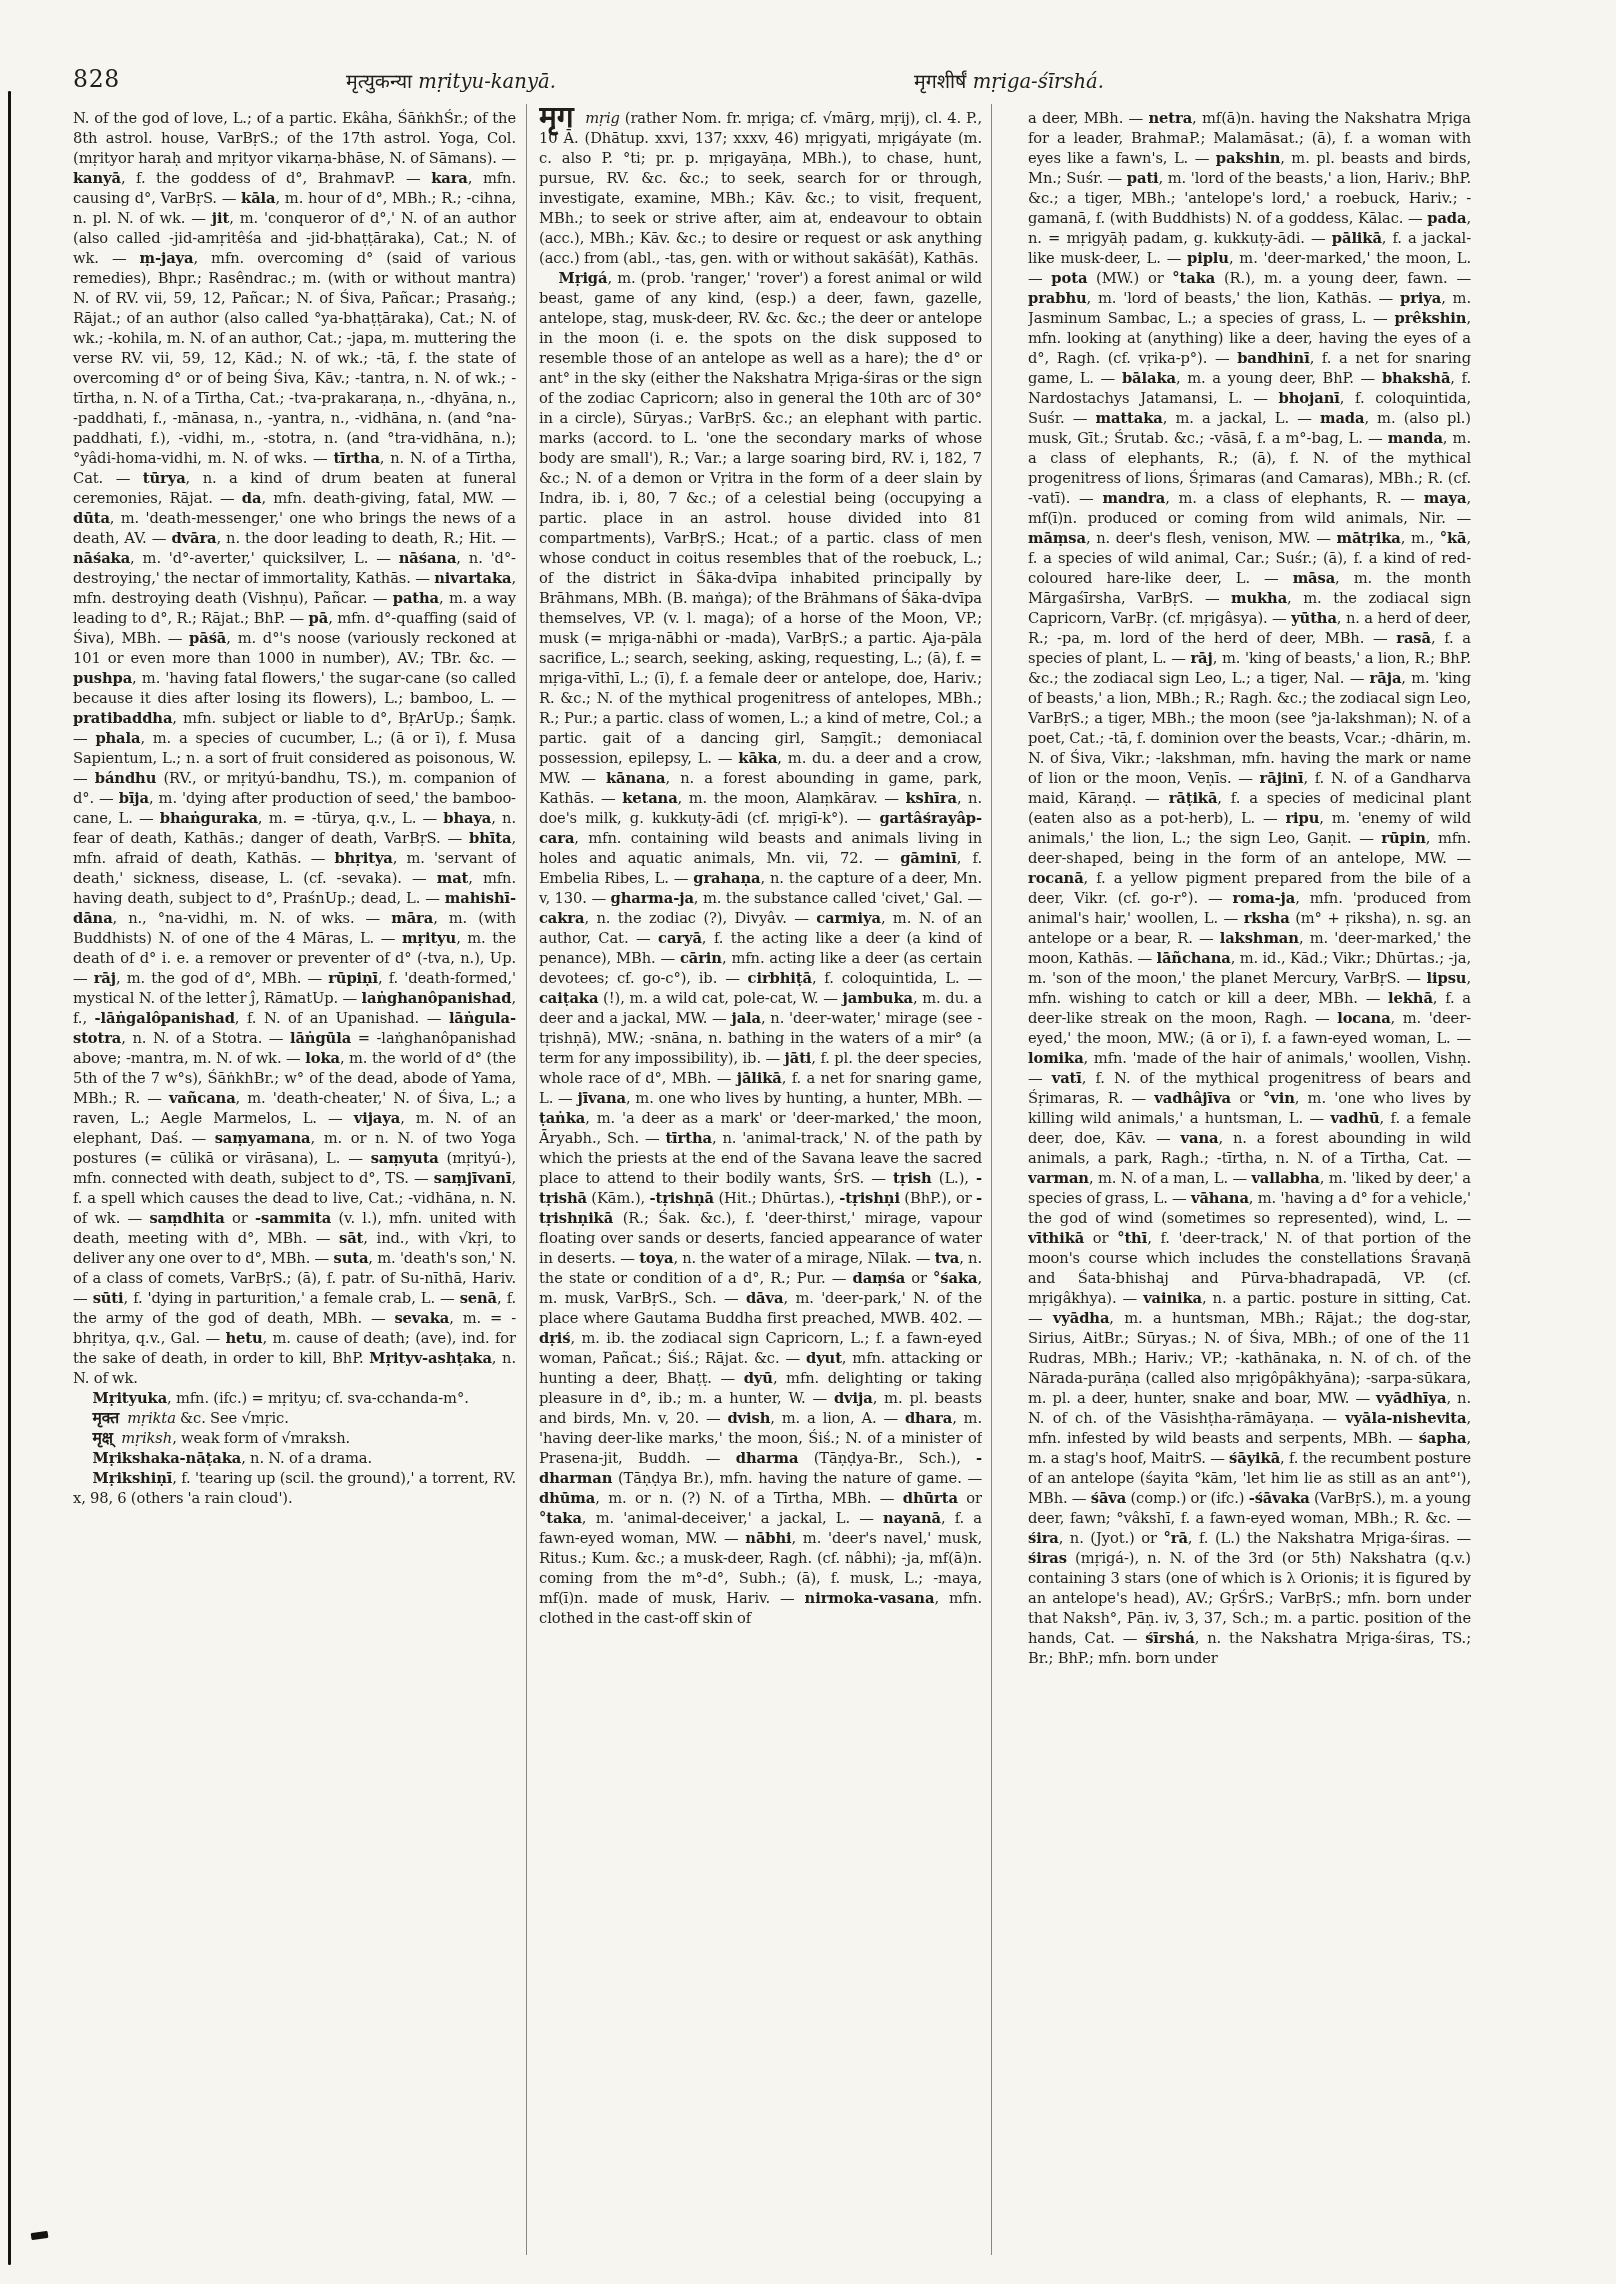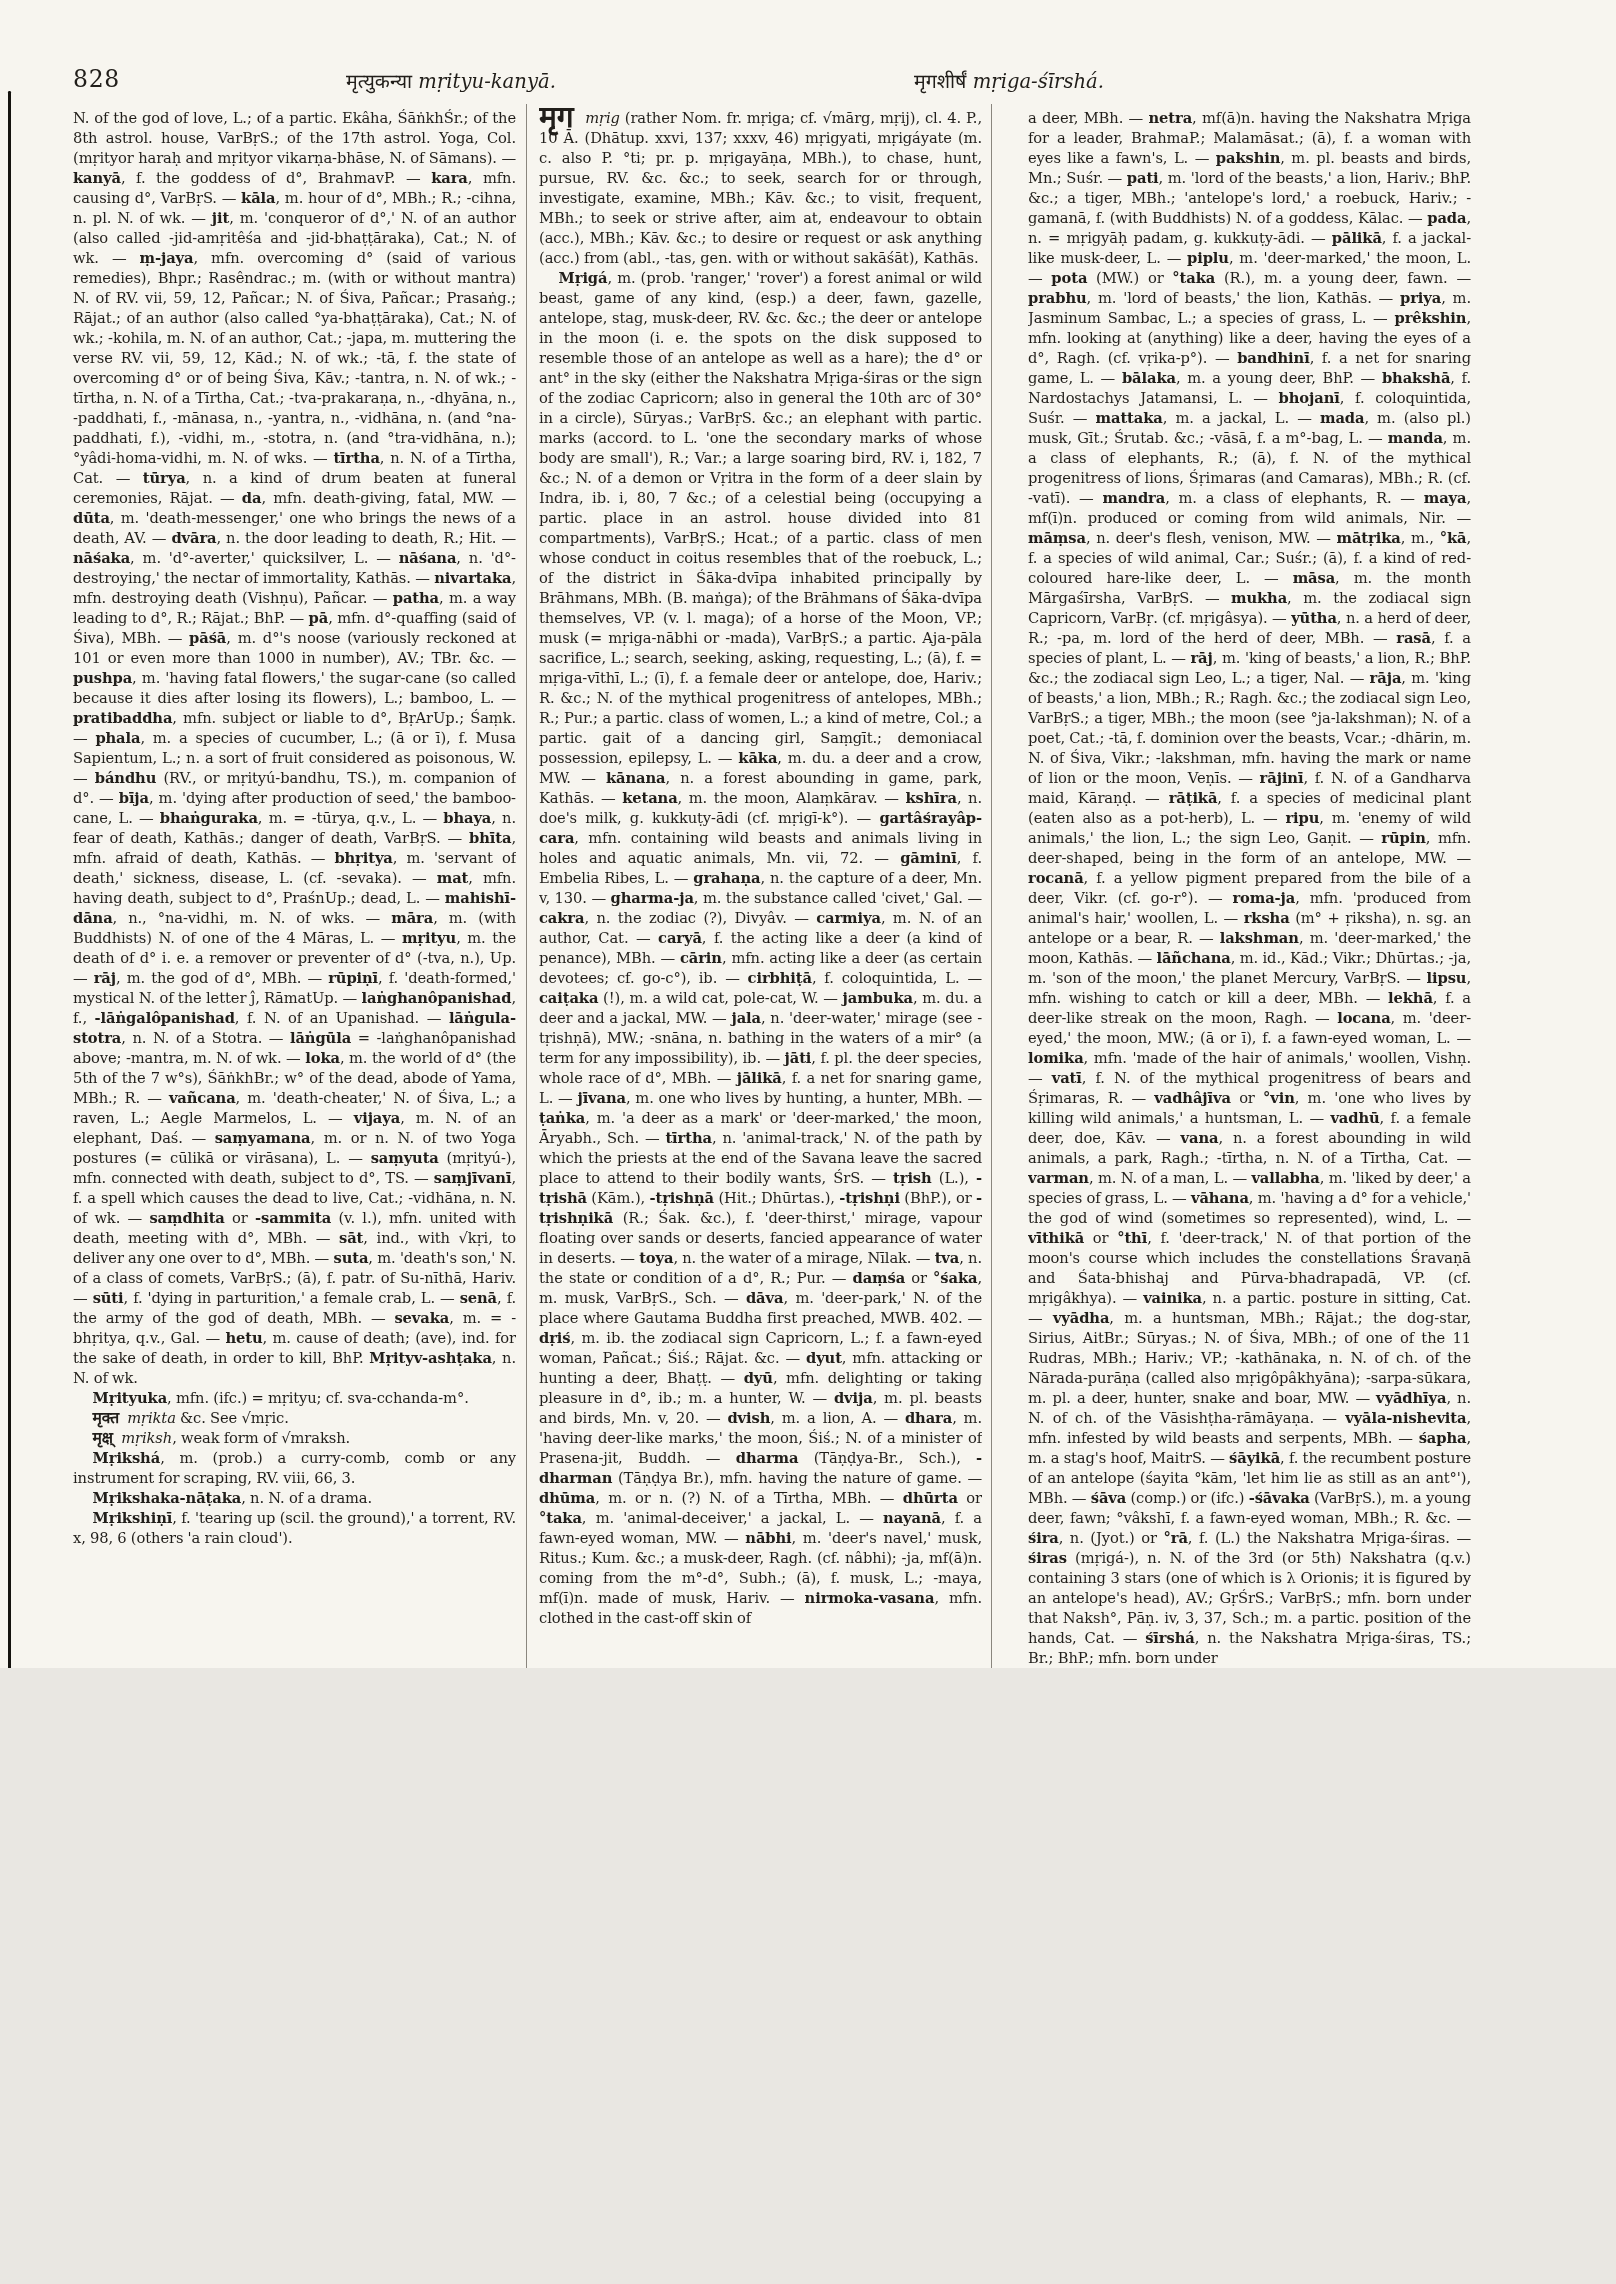--- a/index.html
+++ b/index.html
@@ -2,21 +2,21 @@
 <html style="font-size:10.4px"><head>
 <meta charset="utf-8">
 <style>
   html,body{margin:0;padding:0;}
   body{
     width:1616px;height:2284px;
     background:#e9e7e2;
     font-family:"DejaVu Serif", serif;
   }
   .page{
-    position:relative;width:1616px;height:1668px;
+    position:relative;width:1616px;height:2284px;
     background:#f7f5ef;
     color:#211e1a;
     overflow:hidden;
   }
   
   .scan-edge{
     position:absolute;left:7.8px;top:91px;width:3.3px;height:2174px;
     background:#15130f;border-radius:1.3px;
   }
   .scan-speck{
@@ -88,21 +88,20 @@
   </div>
 
   <div class="divider divider-1"></div>
   <div class="divider divider-2"></div>
 
   <div class="col col-1">
       <p class="noindent">N. of the god of love, L.; of a partic. Ekâha, ŚāṅkhŚr.; of the 8th astrol. house, VarBṛS.; of the 17th astrol. Yoga, Col. (mṛityor haraḥ and mṛityor vikarṇa-bhāse, N. of Sāmans). — <b>kanyā</b>, f. the goddess of d°, BrahmavP. — <b>kara</b>, mfn. causing d°, VarBṛS. — <b>kāla</b>, m. hour of d°, MBh.; R.; -cihna, n. pl. N. of wk. — <b>jit</b>, m. 'conqueror of d°,' N. of an author (also called -jid-amṛitêśa and -jid-bhaṭṭāraka), Cat.; N. of wk. — <b>ṃ-jaya</b>, mfn. overcoming d° (said of various remedies), Bhpr.; Rasêndrac.; m. (with or without mantra) N. of RV. vii, 59, 12, Pañcar.; N. of Śiva, Pañcar.; Prasaṅg.; Rājat.; of an author (also called °ya-bhaṭṭāraka), Cat.; N. of wk.; -kohila, m. N. of an author, Cat.; -japa, m. muttering the verse RV. vii, 59, 12, Kād.; N. of wk.; -tā, f. the state of overcoming d° or of being Śiva, Kāv.; -tantra, n. N. of wk.; -tīrtha, n. N. of a Tīrtha, Cat.; -tva-prakaraṇa, n., -dhyāna, n., -paddhati, f., -mānasa, n., -yantra, n., -vidhāna, n. (and °na-paddhati, f.), -vidhi, m., -stotra, n. (and °tra-vidhāna, n.); °yâdi-homa-vidhi, m. N. of wks. — <b>tīrtha</b>, n. N. of a Tīrtha, Cat. — <b>tūrya</b>, n. a kind of drum beaten at funeral ceremonies, Rājat. — <b>da</b>, mfn. death-giving, fatal, MW. — <b>dūta</b>, m. 'death-messenger,' one who brings the news of a death, AV. — <b>dvāra</b>, n. the door leading to death, R.; Hit. — <b>nāśaka</b>, m. 'd°-averter,' quicksilver, L. — <b>nāśana</b>, n. 'd°-destroying,' the nectar of immortality, Kathās. — <b>nivartaka</b>, mfn. destroying death (Vishṇu), Pañcar. — <b>patha</b>, m. a way leading to d°, R.; Rājat.; BhP. — <b>pā</b>, mfn. d°-quaffing (said of Śiva), MBh. — <b>pāśā</b>, m. d°'s noose (variously reckoned at 101 or even more than 1000 in number), AV.; TBr. &amp;c. — <b>pushpa</b>, m. 'having fatal flowers,' the sugar-cane (so called because it dies after losing its flowers), L.; bamboo, L. — <b>pratibaddha</b>, mfn. subject or liable to d°, BṛArUp.; Śaṃk. — <b>phala</b>, m. a species of cucumber, L.; (ā or ī), f. Musa Sapientum, L.; n. a sort of fruit considered as poisonous, W. — <b>bándhu</b> (RV., or mṛityú-bandhu, TS.), m. companion of d°. — <b>bīja</b>, m. 'dying after production of seed,' the bamboo-cane, L. — <b>bhaṅguraka</b>, m. = -tūrya, q.v., L. — <b>bhaya</b>, n. fear of death, Kathās.; danger of death, VarBṛS. — <b>bhīta</b>, mfn. afraid of death, Kathās. — <b>bhṛitya</b>, m. 'servant of death,' sickness, disease, L. (cf. -sevaka). — <b>mat</b>, mfn. having death, subject to d°, PraśnUp.; dead, L. — <b>mahishī-dāna</b>, n., °na-vidhi, m. N. of wks. — <b>māra</b>, m. (with Buddhists) N. of one of the 4 Māras, L. — <b>mṛityu</b>, m. the death of d° i. e. a remover or preventer of d° (-tva, n.), Up. — <b>rāj</b>, m. the god of d°, MBh. — <b>rūpiṇī</b>, f. 'death-formed,' mystical N. of the letter ĵ, RāmatUp. — <b>laṅghanôpanishad</b>, f., <b>-lāṅgalôpanishad</b>, f. N. of an Upanishad. — <b>lāṅgula-stotra</b>, n. N. of a Stotra. — <b>lāṅgūla</b> = -laṅghanôpanishad above; -mantra, m. N. of wk. — <b>loka</b>, m. the world of d° (the 5th of the 7 w°s), ŚāṅkhBr.; w° of the dead, abode of Yama, MBh.; R. — <b>vañcana</b>, m. 'death-cheater,' N. of Śiva, L.; a raven, L.; Aegle Marmelos, L. — <b>vijaya</b>, m. N. of an elephant, Daś. — <b>saṃyamana</b>, m. or n. N. of two Yoga postures (= cūlikā or virāsana), L. — <b>saṃyuta</b> (mṛityú-), mfn. connected with death, subject to d°, TS. — <b>saṃjīvanī</b>, f. a spell which causes the dead to live, Cat.; -vidhāna, n. N. of wk. — <b>saṃdhita</b> or <b>-sammita</b> (v. l.), mfn. united with death, meeting with d°, MBh. — <b>sāt</b>, ind., with √kṛi, to deliver any one over to d°, MBh. — <b>suta</b>, m. 'death's son,' N. of a class of comets, VarBṛS.; (ā), f. patr. of Su-nīthā, Hariv. — <b>sūti</b>, f. 'dying in parturition,' a female crab, L. — <b>senā</b>, f. the army of the god of death, MBh. — <b>sevaka</b>, m. = -bhṛitya, q.v., Gal. — <b>hetu</b>, m. cause of death; (ave), ind. for the sake of death, in order to kill, BhP. <b>Mṛityv-ashṭaka</b>, n. N. of wk.</p>
       <p><b>Mṛityuka</b>, mfn. (ifc.) = mṛityu; cf. sva-cchanda-m°.</p>
       <p><span class="deva-inline">मृक्त</span> <i>mṛikta</i> &amp;c. See √mṛic.</p>
       <p><span class="deva-inline">मृक्ष्</span> <i>mṛiksh</i>, weak form of √mraksh.</p>
-      <p><b>Mṛikshá</b>, m. (prob.) a curry-comb, comb or any instrument for scraping, RV. viii, 66, 3.</p>
       <p><b>Mṛikshaka-nāṭaka</b>, n. N. of a drama.</p>
       <p><b>Mṛikshiṇī</b>, f. 'tearing up (scil. the ground),' a torrent, RV. x, 98, 6 (others 'a rain cloud').</p>
     </div>
   <div class="col col-2">
       <p class="noindent"><span class="deva-big">मृग</span> <i>mṛig</i> (rather Nom. fr. mṛiga; cf. √mārg, mṛij), cl. 4. P., 10 Ā. (Dhātup. xxvi, 137; xxxv, 46) mṛigyati, mṛigáyate (m. c. also P. °ti; pr. p. mṛigayāṇa, MBh.), to chase, hunt, pursue, RV. &amp;c. &amp;c.; to seek, search for or through, investigate, examine, MBh.; Kāv. &amp;c.; to visit, frequent, MBh.; to seek or strive after, aim at, endeavour to obtain (acc.), MBh.; Kāv. &amp;c.; to desire or request or ask anything (acc.) from (abl., -tas, gen. with or without sakāśāt), Kathās.</p>
       <p><b>Mṛigá</b>, m. (prob. 'ranger,' 'rover') a forest animal or wild beast, game of any kind, (esp.) a deer, fawn, gazelle, antelope, stag, musk-deer, RV. &amp;c. &amp;c.; the deer or antelope in the moon (i. e. the spots on the disk supposed to resemble those of an antelope as well as a hare); the d° or ant° in the sky (either the Nakshatra Mṛiga-śiras or the sign of the zodiac Capricorn; also in general the 10th arc of 30° in a circle), Sūryas.; VarBṛS. &amp;c.; an elephant with partic. marks (accord. to L. 'one the secondary marks of whose body are small'), R.; Var.; a large soaring bird, RV. i, 182, 7 &amp;c.; N. of a demon or Vṛitra in the form of a deer slain by Indra, ib. i, 80, 7 &amp;c.; of a celestial being (occupying a partic. place in an astrol. house divided into 81 compartments), VarBṛS.; Hcat.; of a partic. class of men whose conduct in coitus resembles that of the roebuck, L.; of the district in Śāka-dvīpa inhabited principally by Brāhmans, MBh. (B. maṅga); of the Brāhmans of Śāka-dvīpa themselves, VP. (v. l. maga); of a horse of the Moon, VP.; musk (= mṛiga-nābhi or -mada), VarBṛS.; a partic. Aja-pāla sacrifice, L.; search, seeking, asking, requesting, L.; (ā), f. = mṛiga-vīthī, L.; (ī), f. a female deer or antelope, doe, Hariv.; R. &amp;c.; N. of the mythical progenitress of antelopes, MBh.; R.; Pur.; a partic. class of women, L.; a kind of metre, Col.; a partic. gait of a dancing girl, Saṃgīt.; demoniacal possession, epilepsy, L. — <b>kāka</b>, m. du. a deer and a crow, MW. — <b>kānana</b>, n. a forest abounding in game, park, Kathās. — <b>ketana</b>, m. the moon, Alaṃkārav. — <b>kshīra</b>, n. doe's milk, g. kukkuṭy-ādi (cf. mṛigī-k°). — <b>gartâśrayâp-cara</b>, mfn. containing wild beasts and animals living in holes and aquatic animals, Mn. vii, 72. — <b>gāminī</b>, f. Embelia Ribes, L. — <b>grahaṇa</b>, n. the capture of a deer, Mn. v, 130. — <b>gharma-ja</b>, m. the substance called 'civet,' Gal. — <b>cakra</b>, n. the zodiac (?), Divyâv. — <b>carmiya</b>, m. N. of an author, Cat. — <b>caryā</b>, f. the acting like a deer (a kind of penance), MBh. — <b>cārin</b>, mfn. acting like a deer (as certain devotees; cf. go-c°), ib. — <b>cirbhiṭā</b>, f. coloquintida, L. — <b>caiṭaka</b> (!), m. a wild cat, pole-cat, W. — <b>jambuka</b>, m. du. a deer and a jackal, MW. — <b>jala</b>, n. 'deer-water,' mirage (see -tṛishṇā), MW.; -snāna, n. bathing in the waters of a mir° (a term for any impossibility), ib. — <b>jāti</b>, f. pl. the deer species, whole race of d°, MBh. — <b>jālikā</b>, f. a net for snaring game, L. — <b>jīvana</b>, m. one who lives by hunting, a hunter, MBh. — <b>ṭaṅka</b>, m. 'a deer as a mark' or 'deer-marked,' the moon, Āryabh., Sch. — <b>tīrtha</b>, n. 'animal-track,' N. of the path by which the priests at the end of the Savana leave the sacred place to attend to their bodily wants, ŚrS. — <b>tṛish</b> (L.), <b>-tṛishā</b> (Kām.), <b>-tṛishṇā</b> (Hit.; Dhūrtas.), <b>-tṛishṇi</b> (BhP.), or <b>-tṛishṇikā</b> (R.; Śak. &amp;c.), f. 'deer-thirst,' mirage, vapour floating over sands or deserts, fancied appearance of water in deserts. — <b>toya</b>, n. the water of a mirage, Nīlak. — <b>tva</b>, n. the state or condition of a d°, R.; Pur. — <b>daṃśa</b> or <b>°śaka</b>, m. musk, VarBṛS., Sch. — <b>dāva</b>, m. 'deer-park,' N. of the place where Gautama Buddha first preached, MWB. 402. — <b>dṛiś</b>, m. ib. the zodiacal sign Capricorn, L.; f. a fawn-eyed woman, Pañcat.; Śiś.; Rājat. &amp;c. — <b>dyut</b>, mfn. attacking or hunting a deer, Bhaṭṭ. — <b>dyū</b>, mfn. delighting or taking pleasure in d°, ib.; m. a hunter, W. — <b>dvija</b>, m. pl. beasts and birds, Mn. v, 20. — <b>dvish</b>, m. a lion, A. — <b>dhara</b>, m. 'having deer-like marks,' the moon, Śiś.; N. of a minister of Prasena-jit, Buddh. — <b>dharma</b> (Tāṇḍya-Br., Sch.), <b>-dharman</b> (Tāṇḍya Br.), mfn. having the nature of game. — <b>dhūma</b>, m. or n. (?) N. of a Tīrtha, MBh. — <b>dhūrta</b> or <b>°taka</b>, m. 'animal-deceiver,' a jackal, L. — <b>nayanā</b>, f. a fawn-eyed woman, MW. — <b>nābhi</b>, m. 'deer's navel,' musk, Ritus.; Kum. &amp;c.; a musk-deer, Ragh. (cf. nâbhi); -ja, mf(ā)n. coming from the m°-d°, Subh.; (ā), f. musk, L.; -maya, mf(ī)n. made of musk, Hariv. — <b>nirmoka-vasana</b>, mfn. clothed in the cast-off skin of</p>
     </div>
   <div class="col col-3">
       <p class="noindent">a deer, MBh. — <b>netra</b>, mf(ā)n. having the Nakshatra Mṛiga for a leader, BrahmaP.; Malamāsat.; (ā), f. a woman with eyes like a fawn's, L. — <b>pakshin</b>, m. pl. beasts and birds, Mn.; Suśr. — <b>pati</b>, m. 'lord of the beasts,' a lion, Hariv.; BhP. &amp;c.; a tiger, MBh.; 'antelope's lord,' a roebuck, Hariv.; -gamanā, f. (with Buddhists) N. of a goddess, Kālac. — <b>pada</b>, n. = mṛigyāḥ padam, g. kukkuṭy-ādi. — <b>pālikā</b>, f. a jackal-like musk-deer, L. — <b>piplu</b>, m. 'deer-marked,' the moon, L. — <b>pota</b> (MW.) or <b>°taka</b> (R.), m. a young deer, fawn. — <b>prabhu</b>, m. 'lord of beasts,' the lion, Kathās. — <b>priya</b>, m. Jasminum Sambac, L.; a species of grass, L. — <b>prêkshin</b>, mfn. looking at (anything) like a deer, having the eyes of a d°, Ragh. (cf. vṛika-p°). — <b>bandhinī</b>, f. a net for snaring game, L. — <b>bālaka</b>, m. a young deer, BhP. — <b>bhakshā</b>, f. Nardostachys Jatamansi, L. — <b>bhojanī</b>, f. coloquintida, Suśr. — <b>mattaka</b>, m. a jackal, L. — <b>mada</b>, m. (also pl.) musk, Gīt.; Śrutab. &amp;c.; -vāsā, f. a m°-bag, L. — <b>manda</b>, m. a class of elephants, R.; (ā), f. N. of the mythical progenitress of lions, Śṛimaras (and Camaras), MBh.; R. (cf. -vatī). — <b>mandra</b>, m. a class of elephants, R. — <b>maya</b>, mf(ī)n. produced or coming from wild animals, Nir. — <b>māṃsa</b>, n. deer's flesh, venison, MW. — <b>mātṛika</b>, m., <b>°kā</b>, f. a species of wild animal, Car.; Suśr.; (ā), f. a kind of red-coloured hare-like deer, L. — <b>māsa</b>, m. the month Mārgaśīrsha, VarBṛS. — <b>mukha</b>, m. the zodiacal sign Capricorn, VarBṛ. (cf. mṛigâsya). — <b>yūtha</b>, n. a herd of deer, R.; -pa, m. lord of the herd of deer, MBh. — <b>rasā</b>, f. a species of plant, L. — <b>rāj</b>, m. 'king of beasts,' a lion, R.; BhP. &amp;c.; the zodiacal sign Leo, L.; a tiger, Nal. — <b>rāja</b>, m. 'king of beasts,' a lion, MBh.; R.; Ragh. &amp;c.; the zodiacal sign Leo, VarBṛS.; a tiger, MBh.; the moon (see °ja-lakshman); N. of a poet, Cat.; -tā, f. dominion over the beasts, Vcar.; -dhārin, m. N. of Śiva, Vikr.; -lakshman, mfn. having the mark or name of lion or the moon, Veṇīs. — <b>rājinī</b>, f. N. of a Gandharva maid, Kāraṇḍ. — <b>rāṭikā</b>, f. a species of medicinal plant (eaten also as a pot-herb), L. — <b>ripu</b>, m. 'enemy of wild animals,' the lion, L.; the sign Leo, Gaṇit. — <b>rūpin</b>, mfn. deer-shaped, being in the form of an antelope, MW. — <b>rocanā</b>, f. a yellow pigment prepared from the bile of a deer, Vikr. (cf. go-r°). — <b>roma-ja</b>, mfn. 'produced from animal's hair,' woollen, L. — <b>rksha</b> (m° + ṛiksha), n. sg. an antelope or a bear, R. — <b>lakshman</b>, m. 'deer-marked,' the moon, Kathās. — <b>lāñchana</b>, m. id., Kād.; Vikr.; Dhūrtas.; -ja, m. 'son of the moon,' the planet Mercury, VarBṛS. — <b>lipsu</b>, mfn. wishing to catch or kill a deer, MBh. — <b>lekhā</b>, f. a deer-like streak on the moon, Ragh. — <b>locana</b>, m. 'deer-eyed,' the moon, MW.; (ā or ī), f. a fawn-eyed woman, L. — <b>lomika</b>, mfn. 'made of the hair of animals,' woollen, Vishṇ. — <b>vatī</b>, f. N. of the mythical progenitress of bears and Śṛimaras, R. — <b>vadhâjīva</b> or <b>°vin</b>, m. 'one who lives by killing wild animals,' a huntsman, L. — <b>vadhū</b>, f. a female deer, doe, Kāv. — <b>vana</b>, n. a forest abounding in wild animals, a park, Ragh.; -tīrtha, n. N. of a Tīrtha, Cat. — <b>varman</b>, m. N. of a man, L. — <b>vallabha</b>, m. 'liked by deer,' a species of grass, L. — <b>vāhana</b>, m. 'having a d° for a vehicle,' the god of wind (sometimes so represented), wind, L. — <b>vīthikā</b> or <b>°thī</b>, f. 'deer-track,' N. of that portion of the moon's course which includes the constellations Śravaṇā and Śata-bhishaj and Pūrva-bhadrapadā, VP. (cf. mṛigâkhya). — <b>vainika</b>, n. a partic. posture in sitting, Cat. — <b>vyādha</b>, m. a huntsman, MBh.; Rājat.; the dog-star, Sirius, AitBr.; Sūryas.; N. of Śiva, MBh.; of one of the 11 Rudras, MBh.; Hariv.; VP.; -kathānaka, n. N. of ch. of the Nārada-purāṇa (called also mṛigôpâkhyāna); -sarpa-sūkara, m. pl. a deer, hunter, snake and boar, MW. — <b>vyādhīya</b>, n. N. of ch. of the Vāsishṭha-rāmāyaṇa. — <b>vyāla-nishevita</b>, mfn. infested by wild beasts and serpents, MBh. — <b>śapha</b>, m. a stag's hoof, MaitrS. — <b>śāyikā</b>, f. the recumbent posture of an antelope (śayita °kām, 'let him lie as still as an ant°'), MBh. — <b>śāva</b> (comp.) or (ifc.) <b>-śāvaka</b> (VarBṛS.), m. a young deer, fawn; °vâkshī, f. a fawn-eyed woman, MBh.; R. &amp;c. — <b>śira</b>, n. (Jyot.) or <b>°rā</b>, f. (L.) the Nakshatra Mṛiga-śiras. — <b>śiras</b> (mṛigá-), n. N. of the 3rd (or 5th) Nakshatra (q.v.) containing 3 stars (one of which is λ Orionis; it is figured by an antelope's head), AV.; GṛŚrS.; VarBṛS.; mfn. born under that Naksh°, Pāṇ. iv, 3, 37, Sch.; m. a partic. position of the hands, Cat. — <b>śīrshá</b>, n. the Nakshatra Mṛiga-śiras, TS.; Br.; BhP.; mfn. born under</p>
     </div>

